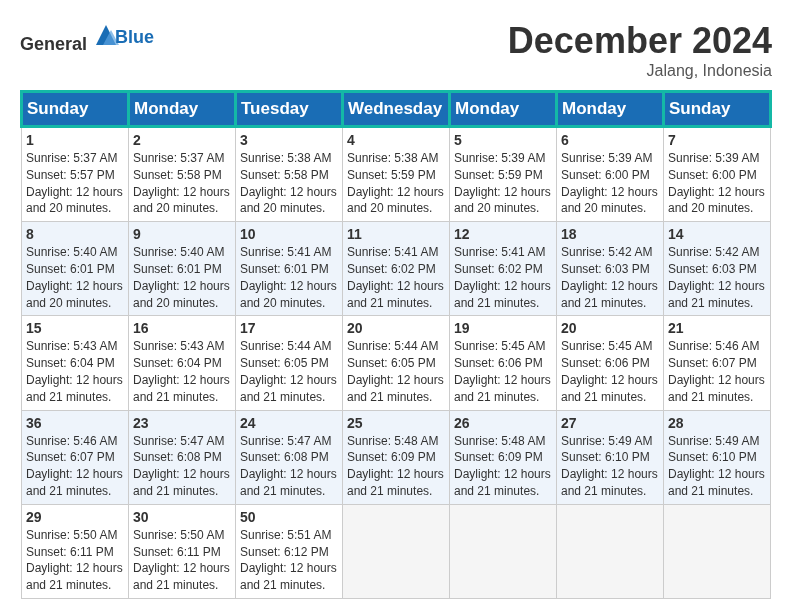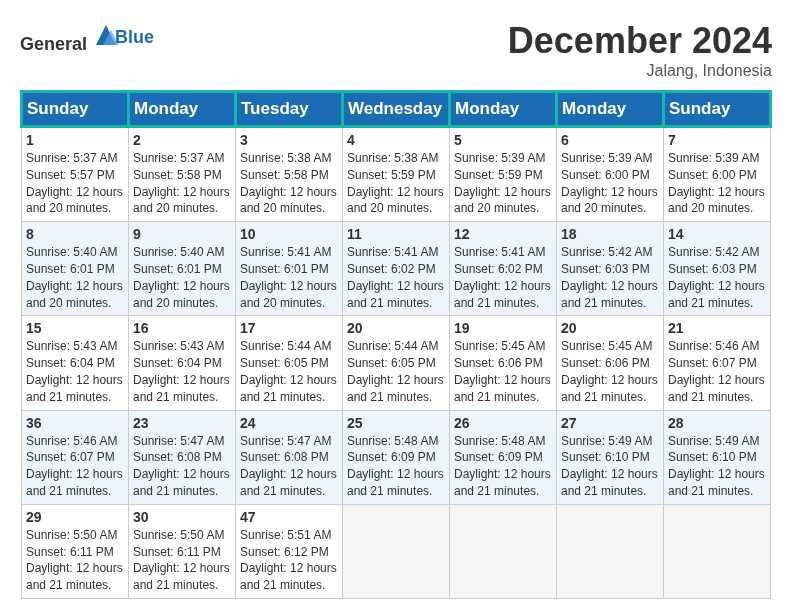--- a/index.html
+++ b/index.html
@@ -357,21 +357,21 @@
         </td>
         <td>
           <span class="day-number">30</span>
 <div class="day-info">
   Sunrise: 5:50 AM<br>
   Sunset: 6:11 PM<br>
   Daylight: 12 hours and 21 minutes.
 </div>
         </td>
         <td>
-          <span class="day-number">47</span>
+          <span class="day-number">50</span>
 <div class="day-info">
   Sunrise: 5:51 AM<br>
   Sunset: 6:12 PM<br>
   Daylight: 12 hours and 21 minutes.
 </div>
         </td>
         <td class="empty"></td>
         <td class="empty"></td>
         <td class="empty"></td>
         <td class="empty"></td>

